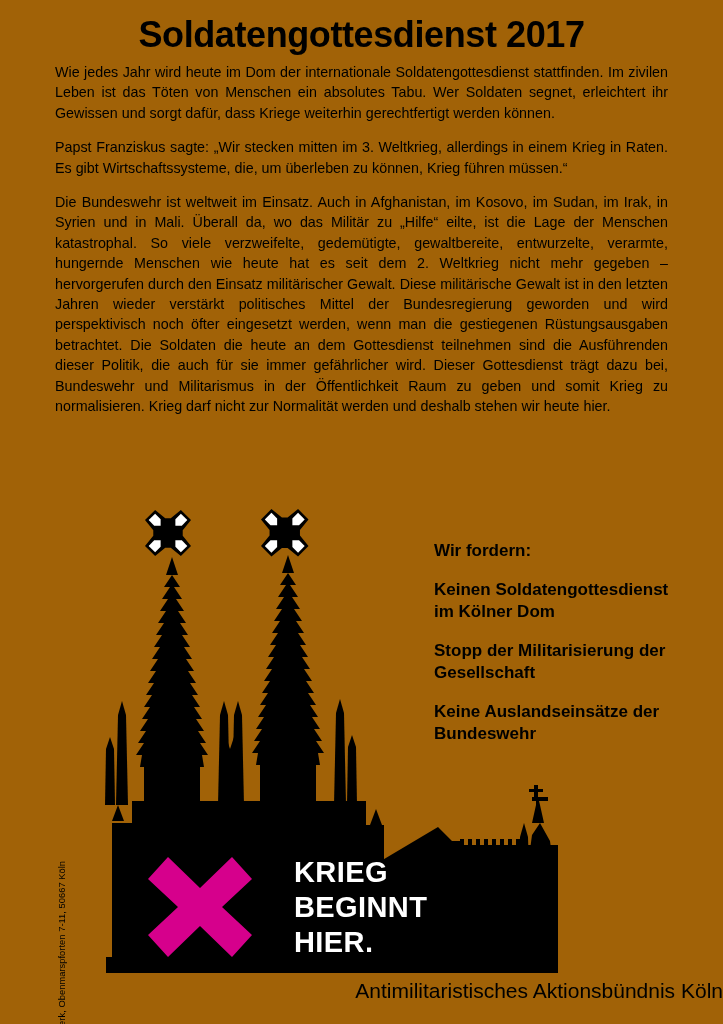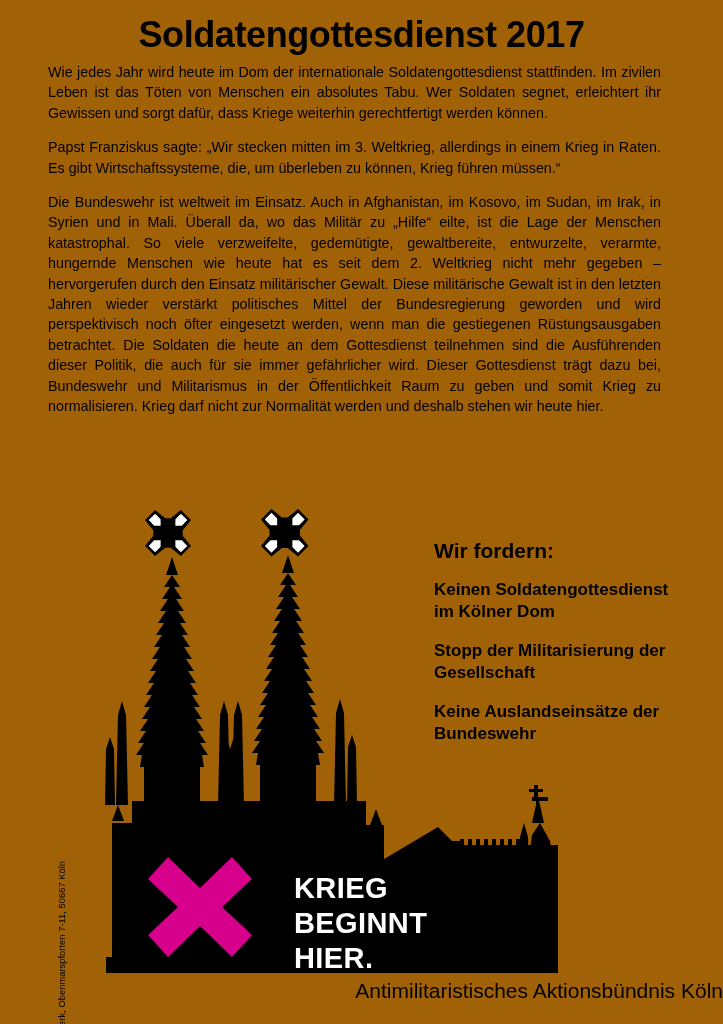--- a/index.html
+++ b/index.html
@@ -28,21 +28,21 @@
     text-align: center;
     font-size: 36px;
     font-weight: bold;
     letter-spacing: -0.4px;
     line-height: 42px;
   }
 
   
   .body-copy {
     position: absolute;
-    left: 48px;
+    left: 55px;
     top: 62px;
     width: 613px;
   }
   .body-copy p {
     margin: 0 0 14px 0;
     font-size: 14.3px;
     line-height: 20.4px;
     text-align: justify;
     text-justify: inter-word;
     hyphens: none;
@@ -72,21 +72,21 @@
 
   
   .demands {
     position: absolute;
     left: 434px;
     top: 540px;
     width: 265px;
   }
   .demands h2 {
     margin: 0 0 18px 0;
-    font-size: 21px;
+    font-size: 17px;
     font-weight: bold;
     line-height: 21px;
   }
   .demands .demand {
     margin: 0 11px 18px 0;
     font-size: 17px;
     font-weight: bold;
     line-height: 21.5px;
   }
   .demands .demand:last-child { margin-bottom: 0; }
@@ -113,21 +113,21 @@
     position: absolute;
     left: 0;
     top: 2px;
     width: 104px;
     height: 100px;
   }
   .kbh-x svg { display: block; width: 104px; height: 100px; }
   .kbh-lines {
     position: absolute;
     left: 146px;
-    top: 16px;
+    top: 0;
     width: 206px;
   }
   .kbh-lines .kl {
     display: block;
     color: #ffffff;
     font-size: 29px;
     font-weight: bold;
     line-height: 35px;
     letter-spacing: 0.4px;
     white-space: nowrap;

